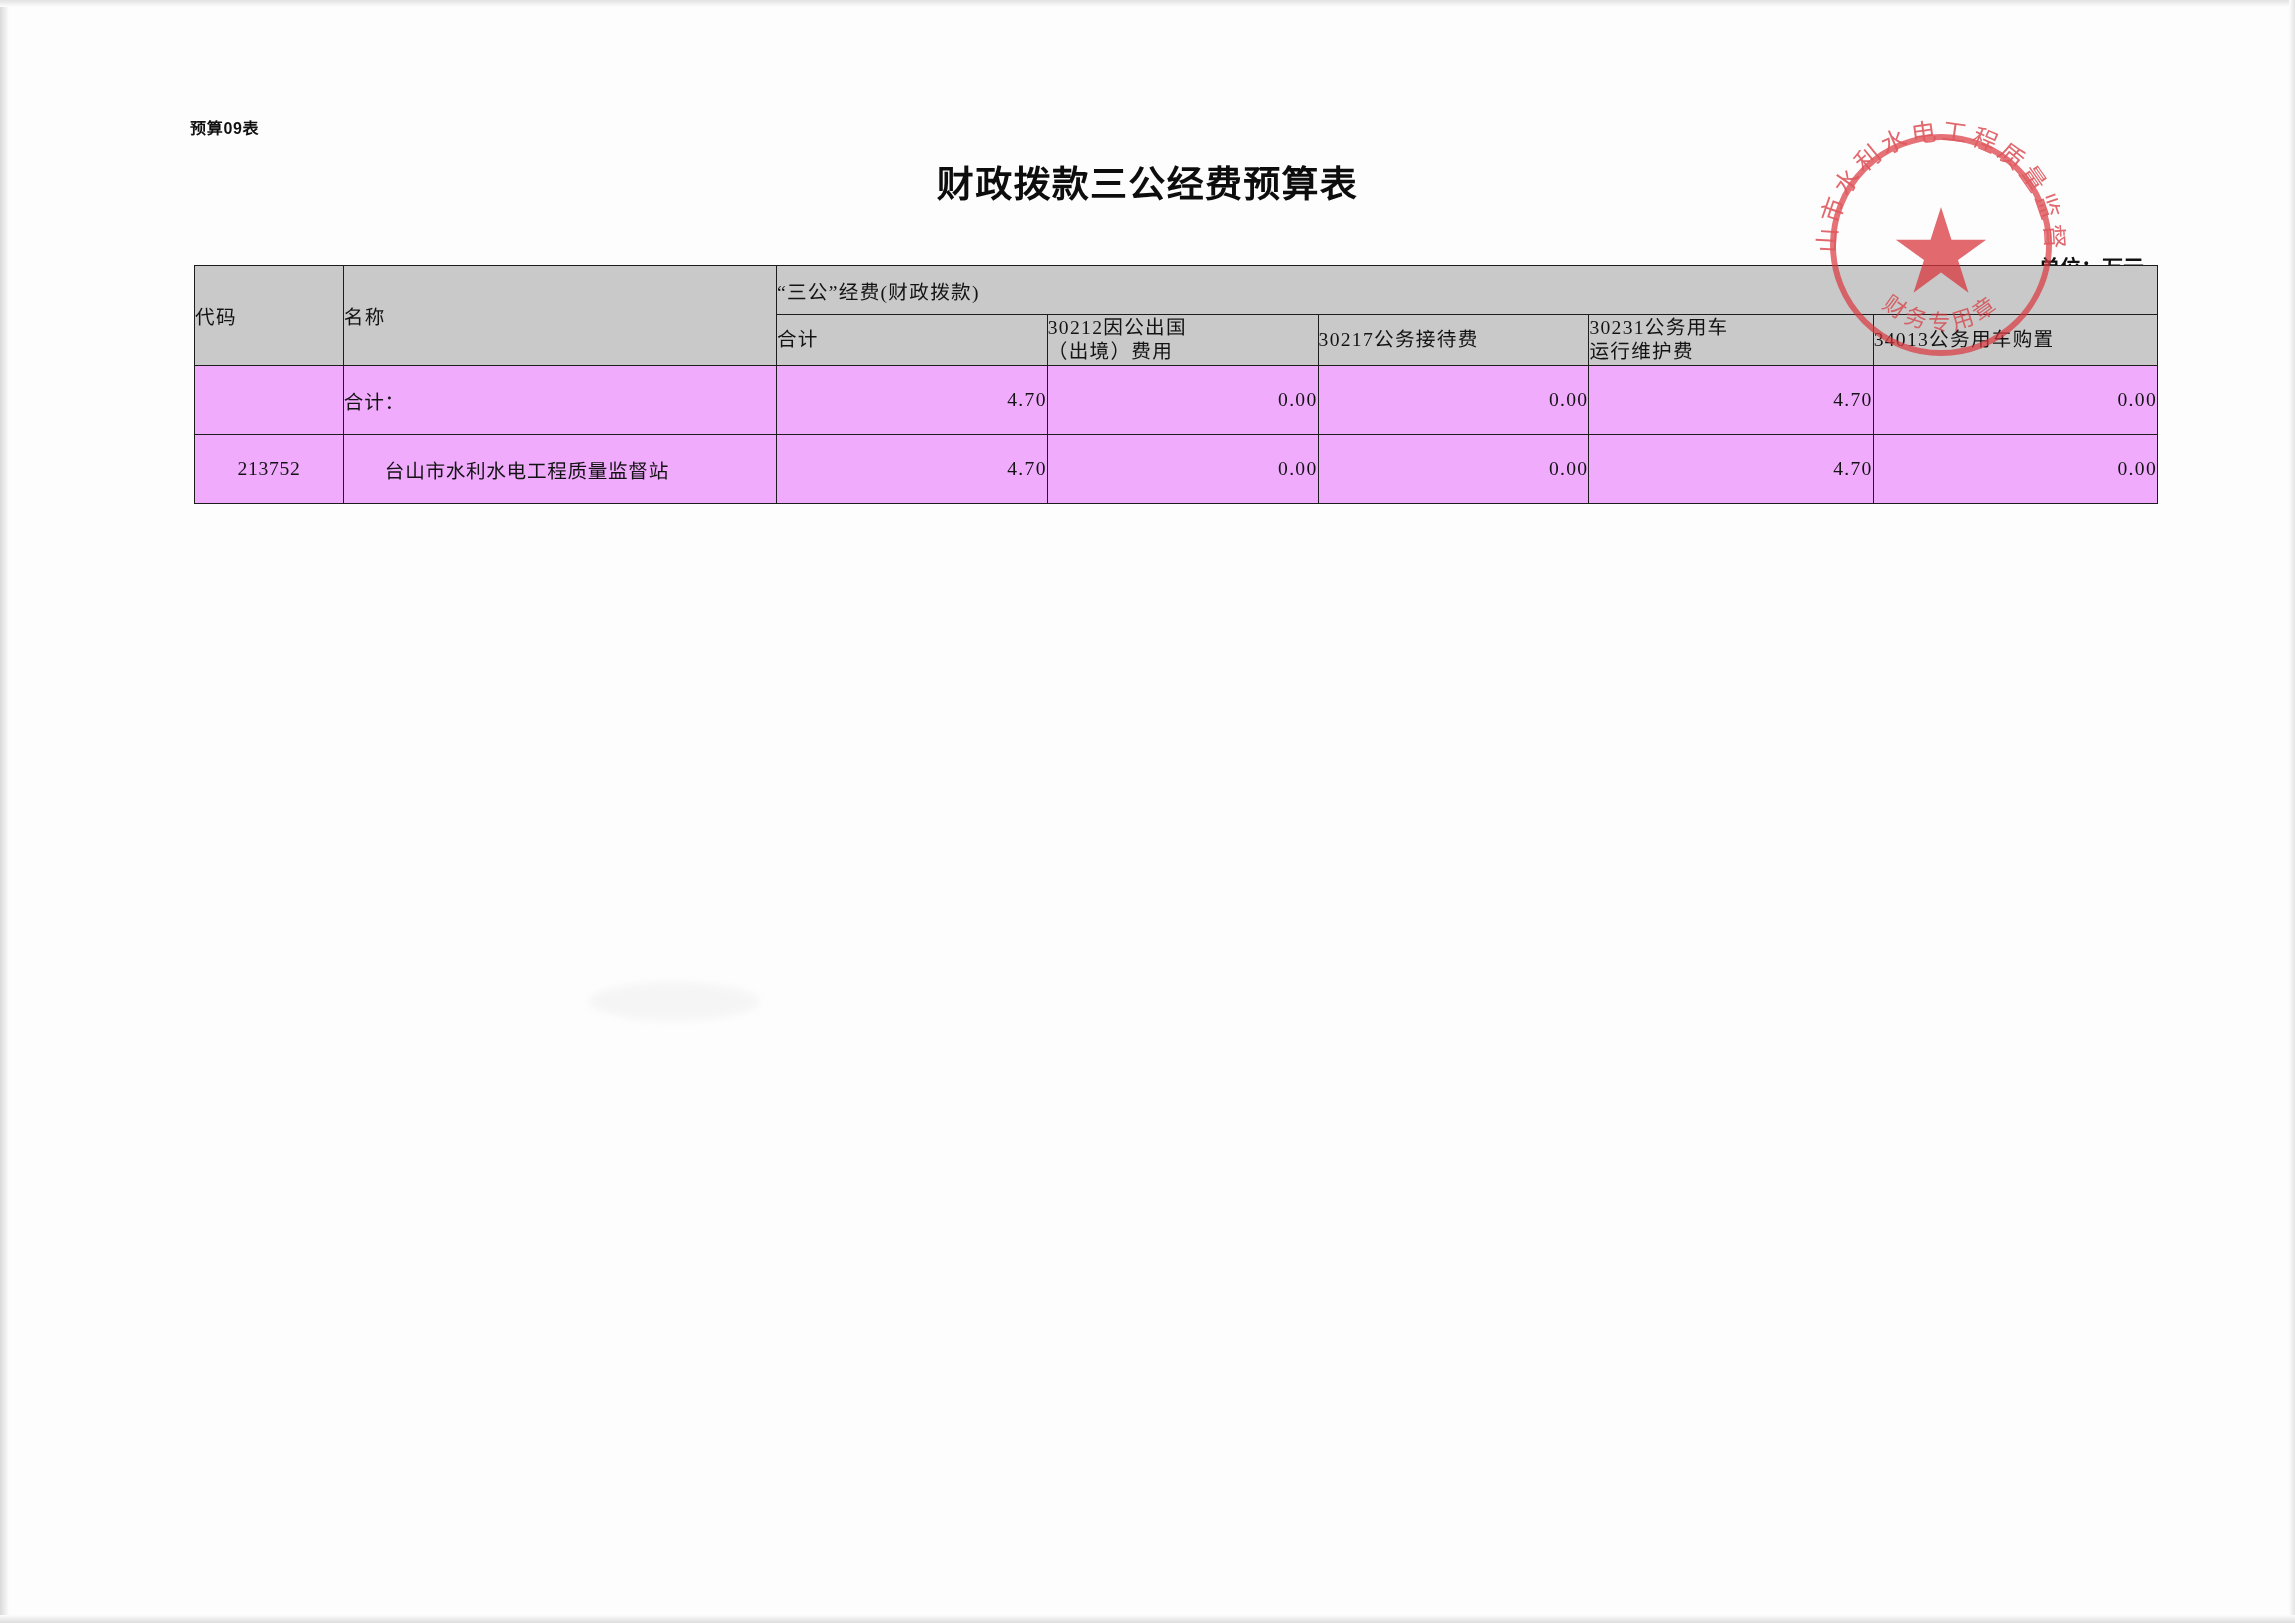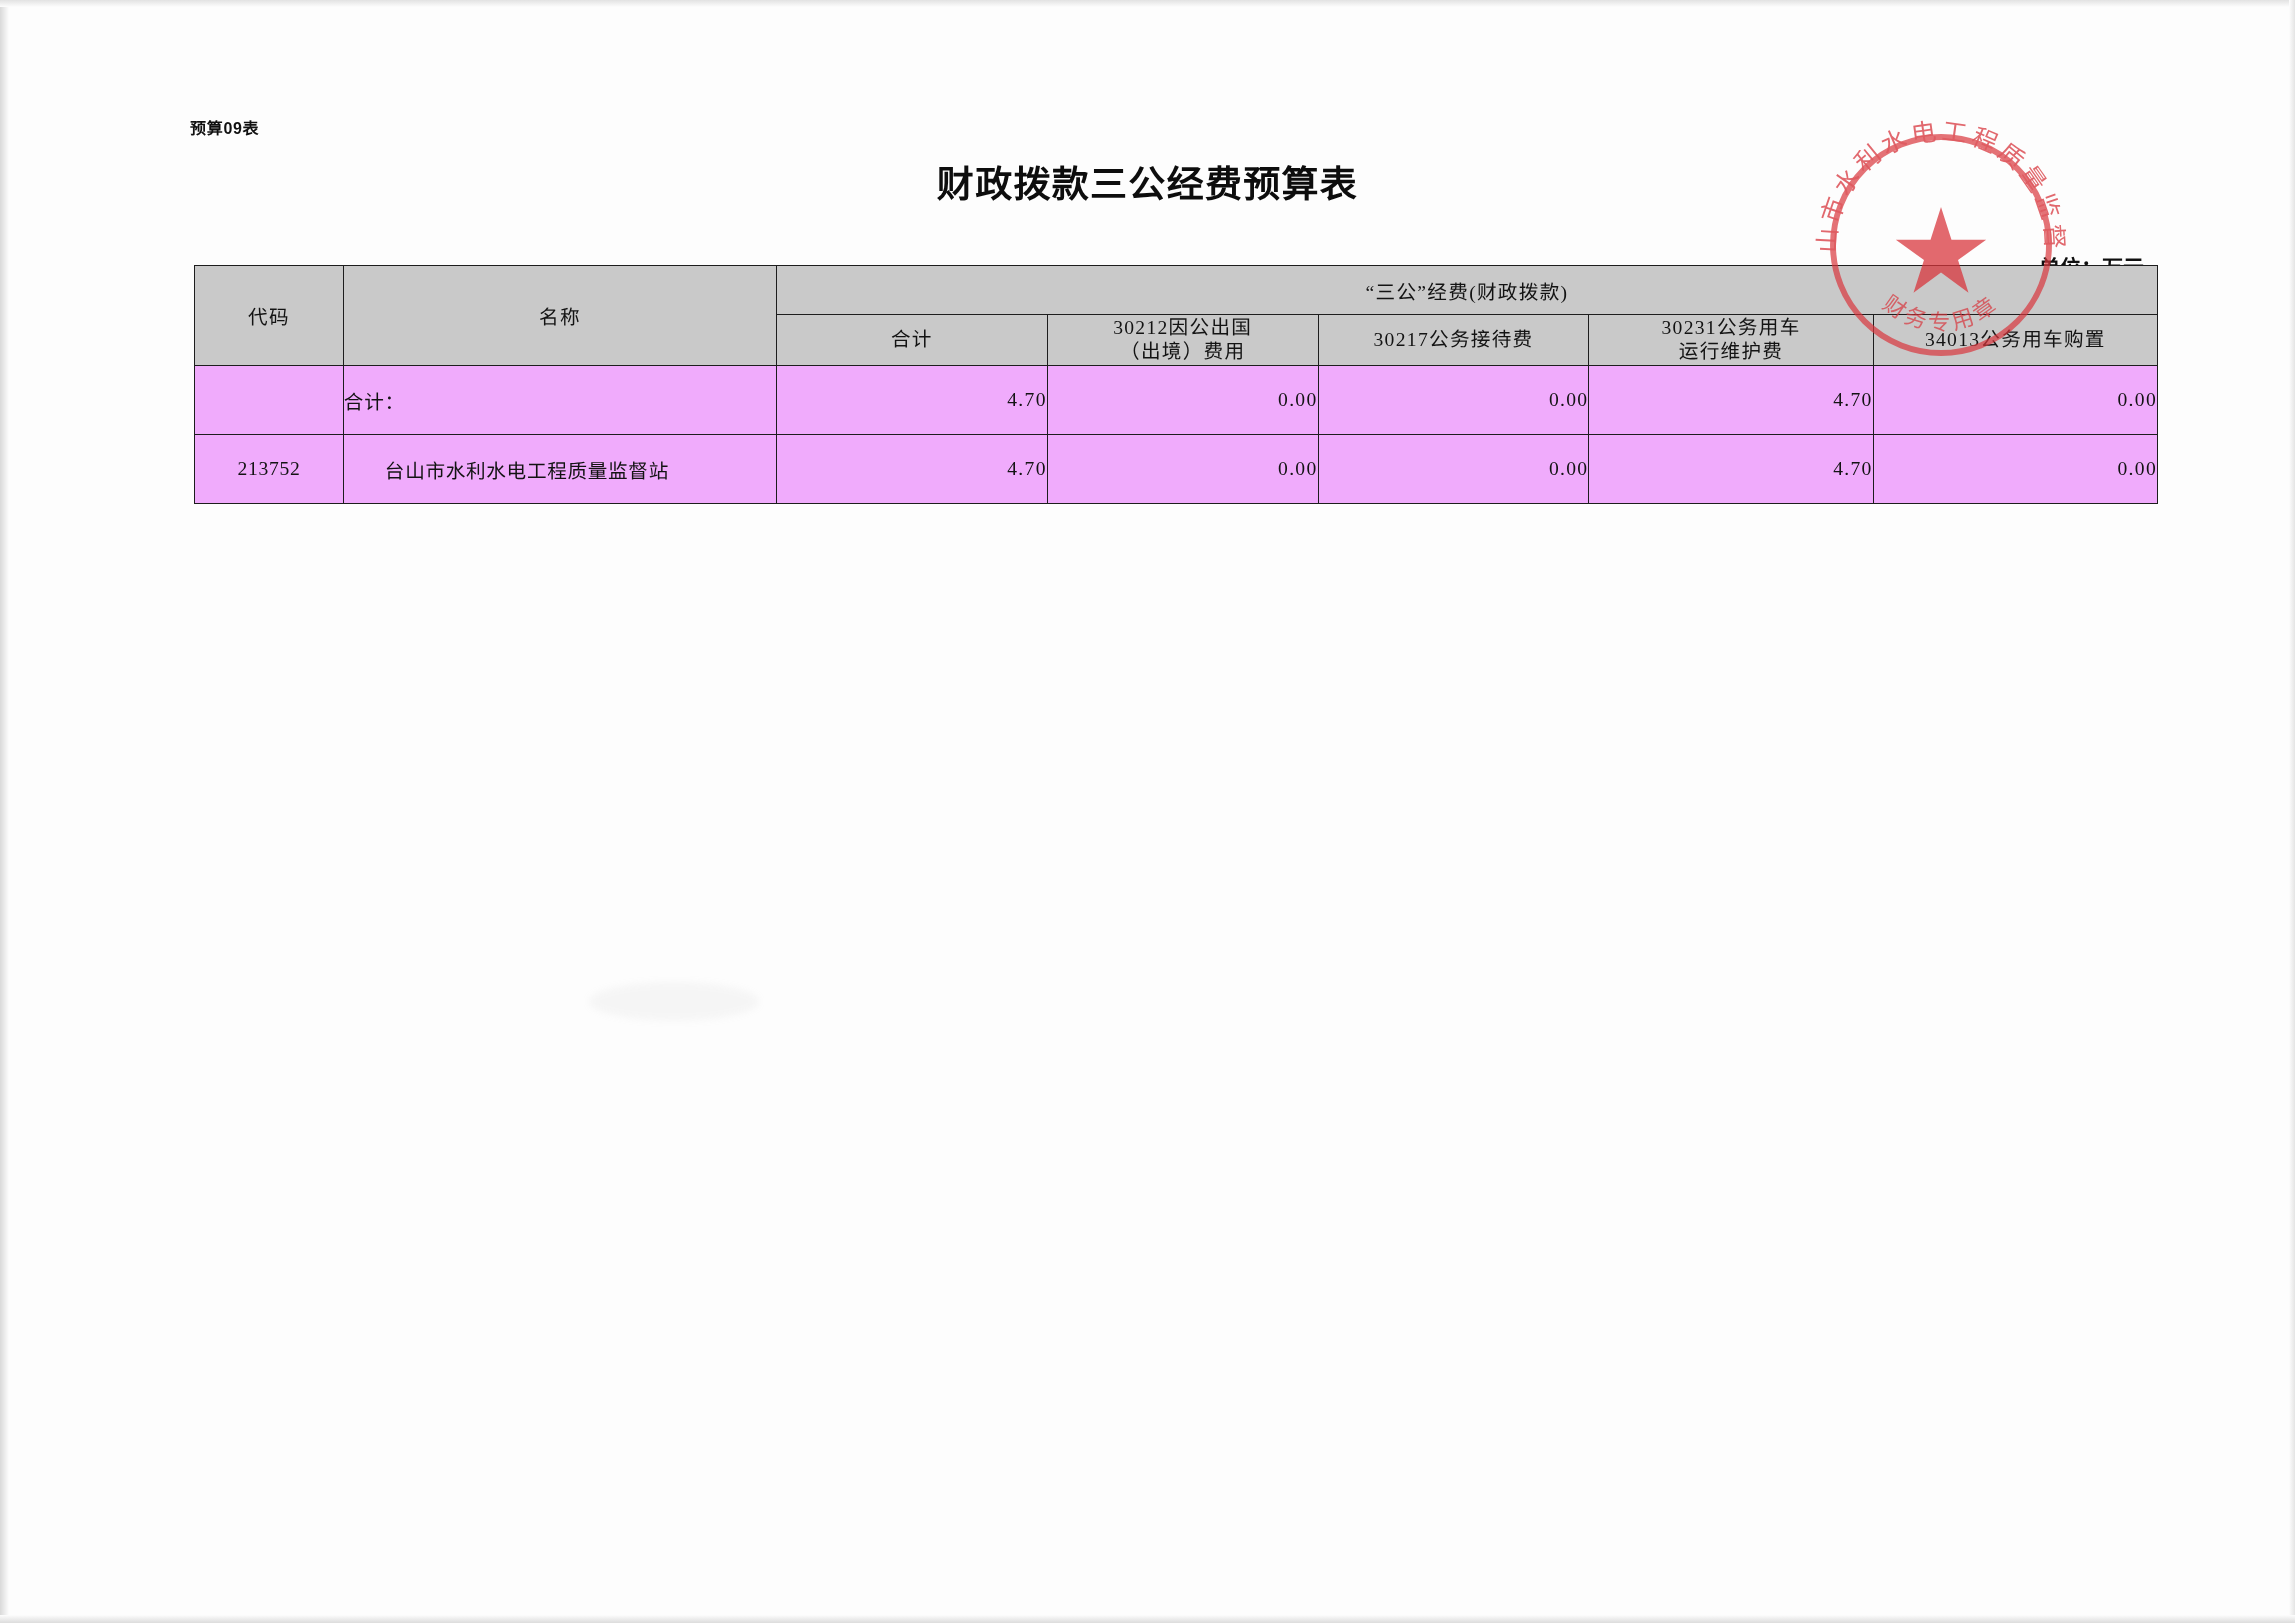--- a/index.html
+++ b/index.html
@@ -97,21 +97,21 @@
   table.budget td {
     border: 1.3px solid #1d1d1d;
     font-size: 19.6px;
     font-family: "Liberation Serif", "DejaVu Serif", serif;
     color: #131313;
     padding: 0;
   }
   thead th {
     background: #c9c9c9;
     font-weight: 400;
-    text-align: center;
+    text-align: left;
     letter-spacing: 1.3px;
   }
   .th-code   { width: 144px; height: 98px; }
   .th-name   { width: 419px; }
   .th-group  { height: 48px; }
   .th-sub    { height: 50px; line-height: 1.25; }
   .w-total   { width: 262px; }
   .w-abroad  { width: 262px; }
   .w-recept  { width: 262px; }
   .w-carop   { width: 275px; }

